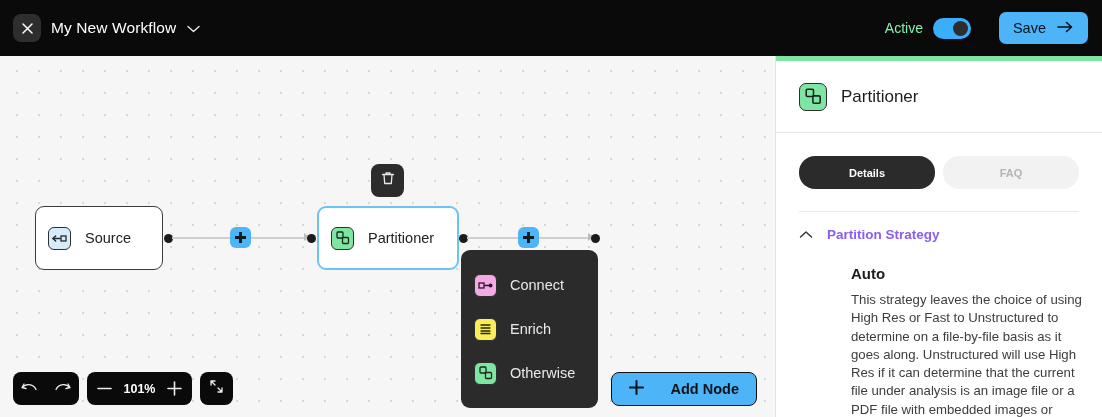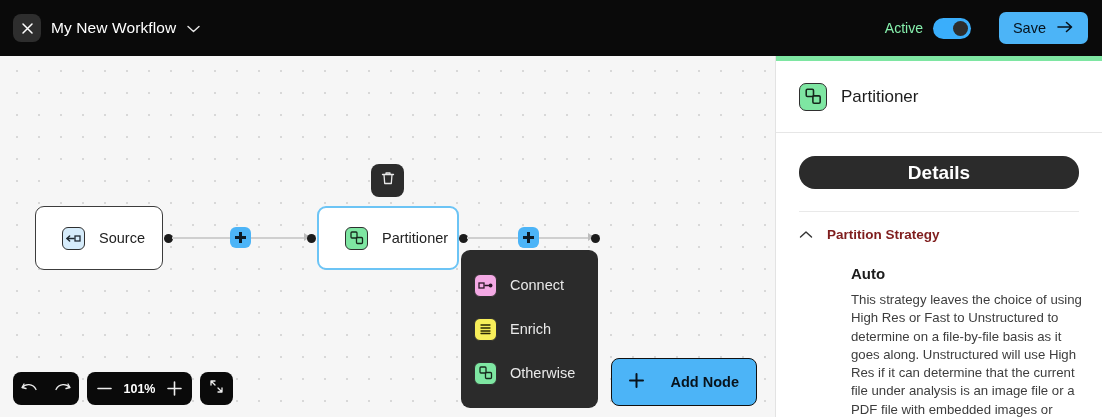--- a/index.html
+++ b/index.html
@@ -94,21 +94,21 @@
     overflow: hidden;
   }
 
   .node {
     position: absolute;
     height: 64px;
     background: #ffffff;
     border: 1px solid #3c3c3c;
     border-radius: 9px;
     display: flex; align-items: center;
-    padding-left: 26px;
+    padding-left: 12px;
     gap: 14px;
     cursor: pointer;
   }
   .node.selected { border: 2px solid #6cc4f5; }
   .node-label { font-size: 14.5px; color: #222; white-space: nowrap; }
 
   .nicon {
     width: 23px; height: 23px;
     border-radius: 6px;
     border: 1px solid #2f2f2f;
@@ -199,21 +199,21 @@
   }
   #ctrl-history { left: 13px; bottom: 12px; width: 66px; justify-content: space-around; }
   #ctrl-zoom    { left: 87px; bottom: 12px; width: 105px; justify-content: space-between; padding: 8px 10px;}
   #ctrl-fit     { left: 200px; bottom: 12px; width: 33px; justify-content: center; }
   .ctrl-btn { cursor: pointer; display: flex; align-items: center; justify-content: center; }
   .zoom-val { font-size: 12.5px; font-weight: bold; color: #fff; }
 
   .add-node-btn {
     position: absolute;
     right: 18px; bottom: 11px;
-    height: 48px;
+    height: 34px;
     background: #4cb4f7;
     border: 1px solid #111;
     border-radius: 8px;
     color: #08131c;
     font-size: 14.5px;
     font-weight: bold;
     display: flex; align-items: center; gap: 27px;
     padding: 0 17px;
     cursor: pointer;
     font-family: "Liberation Sans", sans-serif;
@@ -240,33 +240,33 @@
   .panel-title { font-size: 17px; color: #1c1c1c; }
 
   .tabs {
     margin: 23px 23px 0 23px;
     display: flex; gap: 8px;
   }
   .tab {
     flex: 1; height: 33px;
     border-radius: 16px;
     display: flex; align-items: center; justify-content: center;
-    font-size: 19px; font-weight: bold;
+    font-size: 11px; font-weight: bold;
     cursor: pointer;
   }
   .tab.active { background: #2b2b2b; color: #fff; }
   .tab.inactive { background: #f2f2f2; color: #b4b4b4; }
 
   .section-divider { margin: 22px 23px 0 23px; border-top: 1px solid #e9e9e9; }
   .section-head {
     display: flex; align-items: center; gap: 14px;
     margin: 13px 23px 0 23px;
     cursor: pointer;
   }
-  .section-title { font-size: 13.5px; font-weight: bold; color: #7f1d1d; }
+  .section-title { font-size: 13.5px; font-weight: bold; color: #8b5cf6; }
   .strategy-name {
     margin: 22px 23px 0 75px;
     font-size: 15px; font-weight: bold; color: #1c1c1c;
   }
   .strategy-desc {
     margin: 9px 18px 0 75px;
     font-size: 13.2px;
     line-height: 18.3px;
     color: #3d3d3d;
   }
@@ -447,20 +447,23 @@
           <rect x="6.5" y="6.5" width="6" height="6" rx="1" stroke="#16281c" stroke-width="1.3" fill="none"></rect>
         </svg>
       </div>
       <div class="panel-title">Partitioner</div>
     </div>
 
     <div class="tabs">
       <div class="tab active">
         <span>Details</span>
       </div>
+      <div class="tab inactive">
+        <span>FAQ</span>
+      </div>
     </div>
 
     <div class="section-divider"></div>
 
     <div class="section-head">
       <span>
         <svg width="14" height="9" viewBox="0 0 14 9">
           <path d="M1.5 7 L7 2 L12.5 7" stroke="#333" stroke-width="1.4" fill="none" stroke-linecap="round" stroke-linejoin="round"></path>
         </svg>
       </span>

